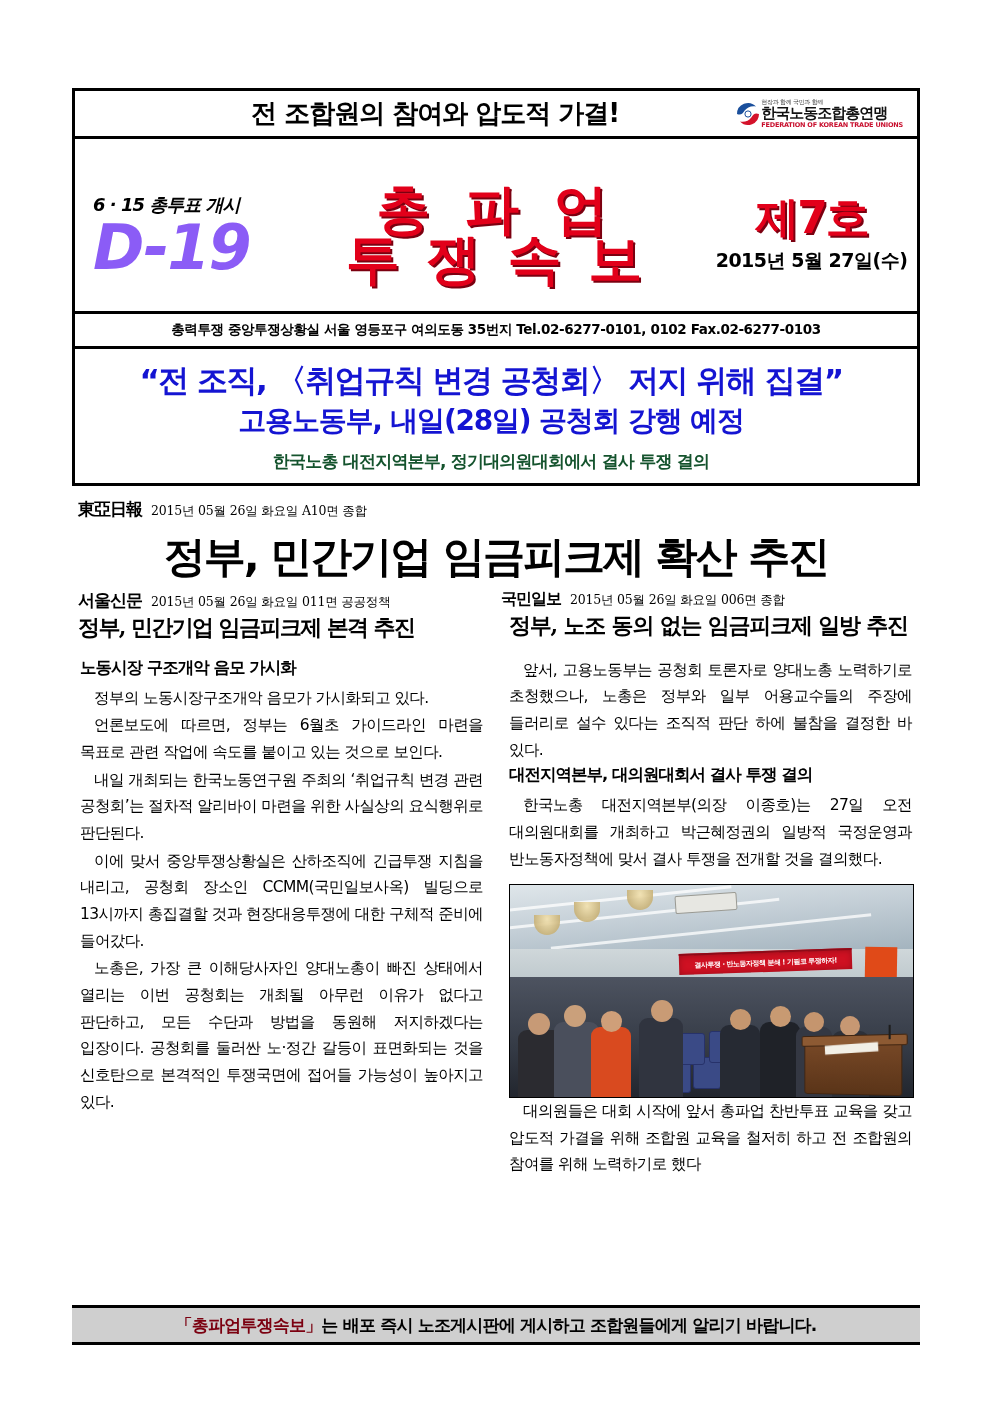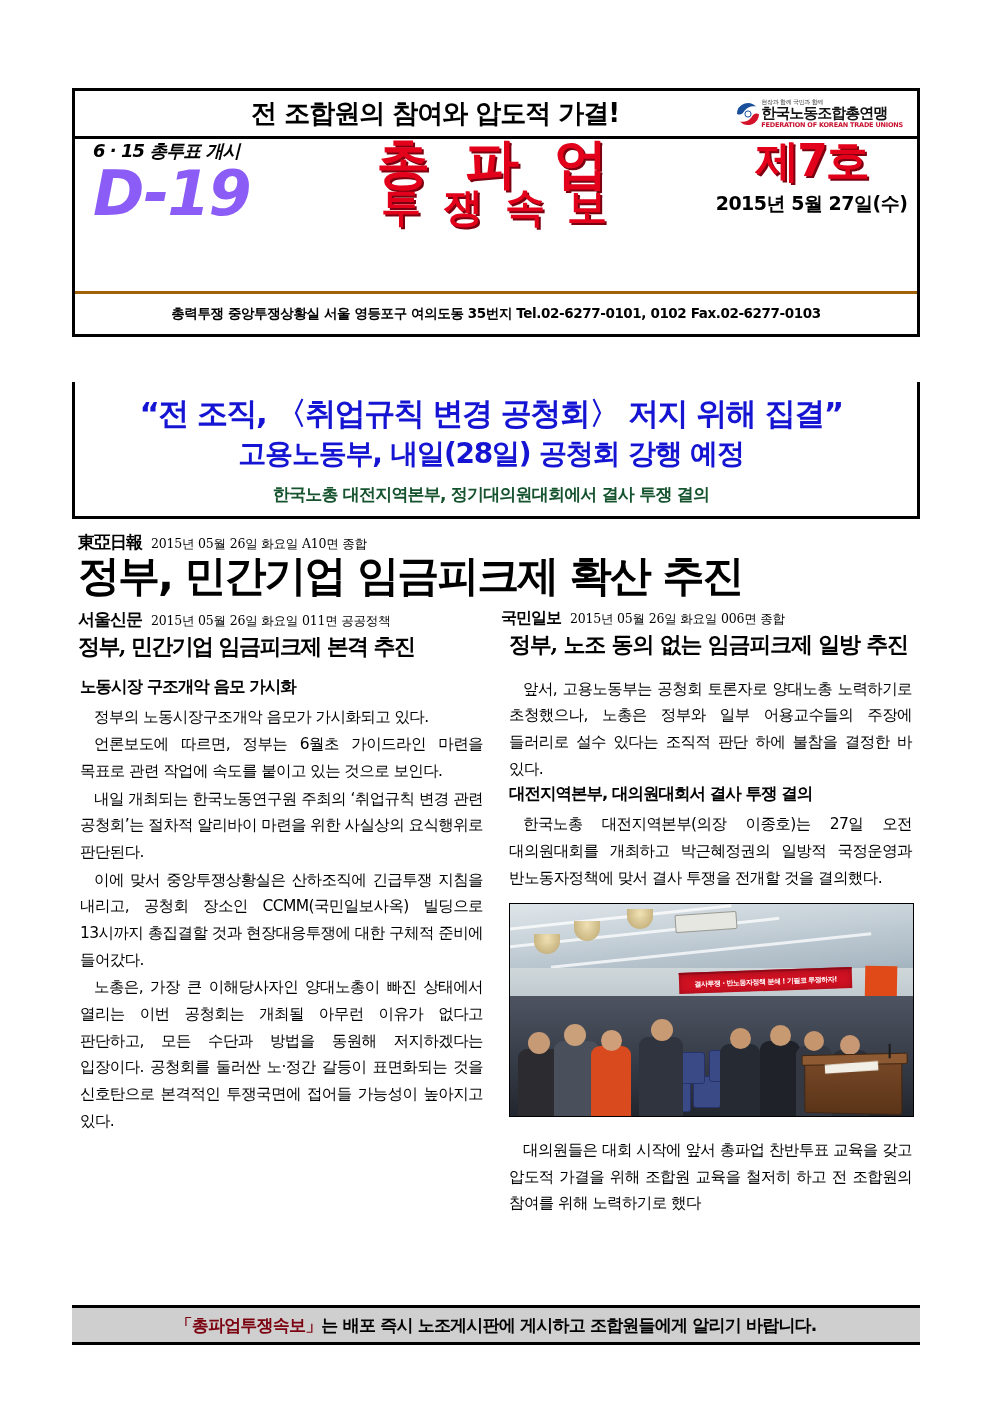--- a/index.html
+++ b/index.html
@@ -77,23 +77,25 @@
   .logo-name-en {
     font-size: 6.5px;
     font-weight: bold;
     color: #c8102e;
     letter-spacing: -0.2px;
     margin-top: 1px;
   }
 
   .masthead-mid {
     display: flex;
+    align-items: center;
     height: 152px;
-    border-bottom: 3px solid #a16207;
+    border-bottom: 3px solid #000000;
     position: relative;
+    margin-top: 20px;
   }
   .dday-block {
     width: 215px;
     padding-left: 18px;
     box-sizing: border-box;
   }
   .dday-kicker {
     font-size: 18px;
     font-weight: bold;
     font-style: italic;
@@ -117,21 +119,21 @@
     font-weight: bold;
     line-height: 0.92;
     padding-right: 10px;
   }
   .title-line1 {
     font-size: 54px;
     letter-spacing: 8px;
     text-shadow: 2px 2px 0 #7b0010;
   }
   .title-line2 {
-    font-size: 40px;
+    font-size: 54px;
     letter-spacing: 4px;
     text-shadow: 2px 2px 0 #7b0010;
   }
   .issue-block {
     width: 205px;
     text-align: center;
     padding-right: 6px;
     box-sizing: border-box;
   }
   .issue-no {
@@ -144,38 +146,37 @@
   }
   .issue-date {
     font-size: 19px;
     font-weight: bold;
     letter-spacing: -0.5px;
     margin-top: 8px;
     white-space: nowrap;
   }
 
   .masthead-contact {
-    height: 40px;
+    height: 32px;
     display: flex;
     align-items: center;
     justify-content: center;
     font-size: 13.5px;
     font-weight: bold;
     letter-spacing: -0.4px;
     white-space: nowrap;
   }
 
   
   .headline-box {
     border: 3px solid #000;
     border-top: none;
     box-sizing: border-box;
     padding: 14px 20px 10px 10px;
     text-align: center;
-    margin-top: 45px;
   }
   .headline-main {
     font-size: 31px;
     font-weight: bold;
     color: #1414d2;
     letter-spacing: -1.5px;
     line-height: 1.12;
     white-space: nowrap;
   }
   .headline-sub {
@@ -214,22 +215,23 @@
   .clip-meta {
     font-size: 12.5px;
     font-family: "DejaVu Serif", "Liberation Serif", serif;
     letter-spacing: -0.2px;
   }
   .clip-head-big {
     font-size: 42px;
     font-weight: bold;
     letter-spacing: -2px;
     line-height: 1.05;
-    margin-top: 0;
-    white-space: nowrap;
+    margin-top: 14px;
+    white-space: nowrap;
+    text-align: center;
   }
 
   .clip-row {
     display: flex;
     gap: 10px;
     padding: 10px 6px 0 6px;
   }
   .clip-col {
     flex: 1;
     min-width: 0;
@@ -288,21 +290,21 @@
     position: relative;
     overflow: hidden;
     background: #b9c3c9;
   }
   .photo-caption {
     font-size: 15.5px;
     line-height: 1.7;
     letter-spacing: -0.6px;
     text-align: justify;
     text-indent: 14px;
-    margin-top: 20px;
+    margin-top: 0;
     word-break: keep-all;
   }
 
   
   .ph-ceiling {
     position: absolute; left: 0; top: 0; width: 100%; height: 34%;
     background: linear-gradient(175deg, #dfe6ea 0%, #c3ced6 45%, #9fb0bb 100%);
   }
   .ph-ceil-stripe {
     position: absolute; height: 3px; background: rgba(255,255,255,.75);

